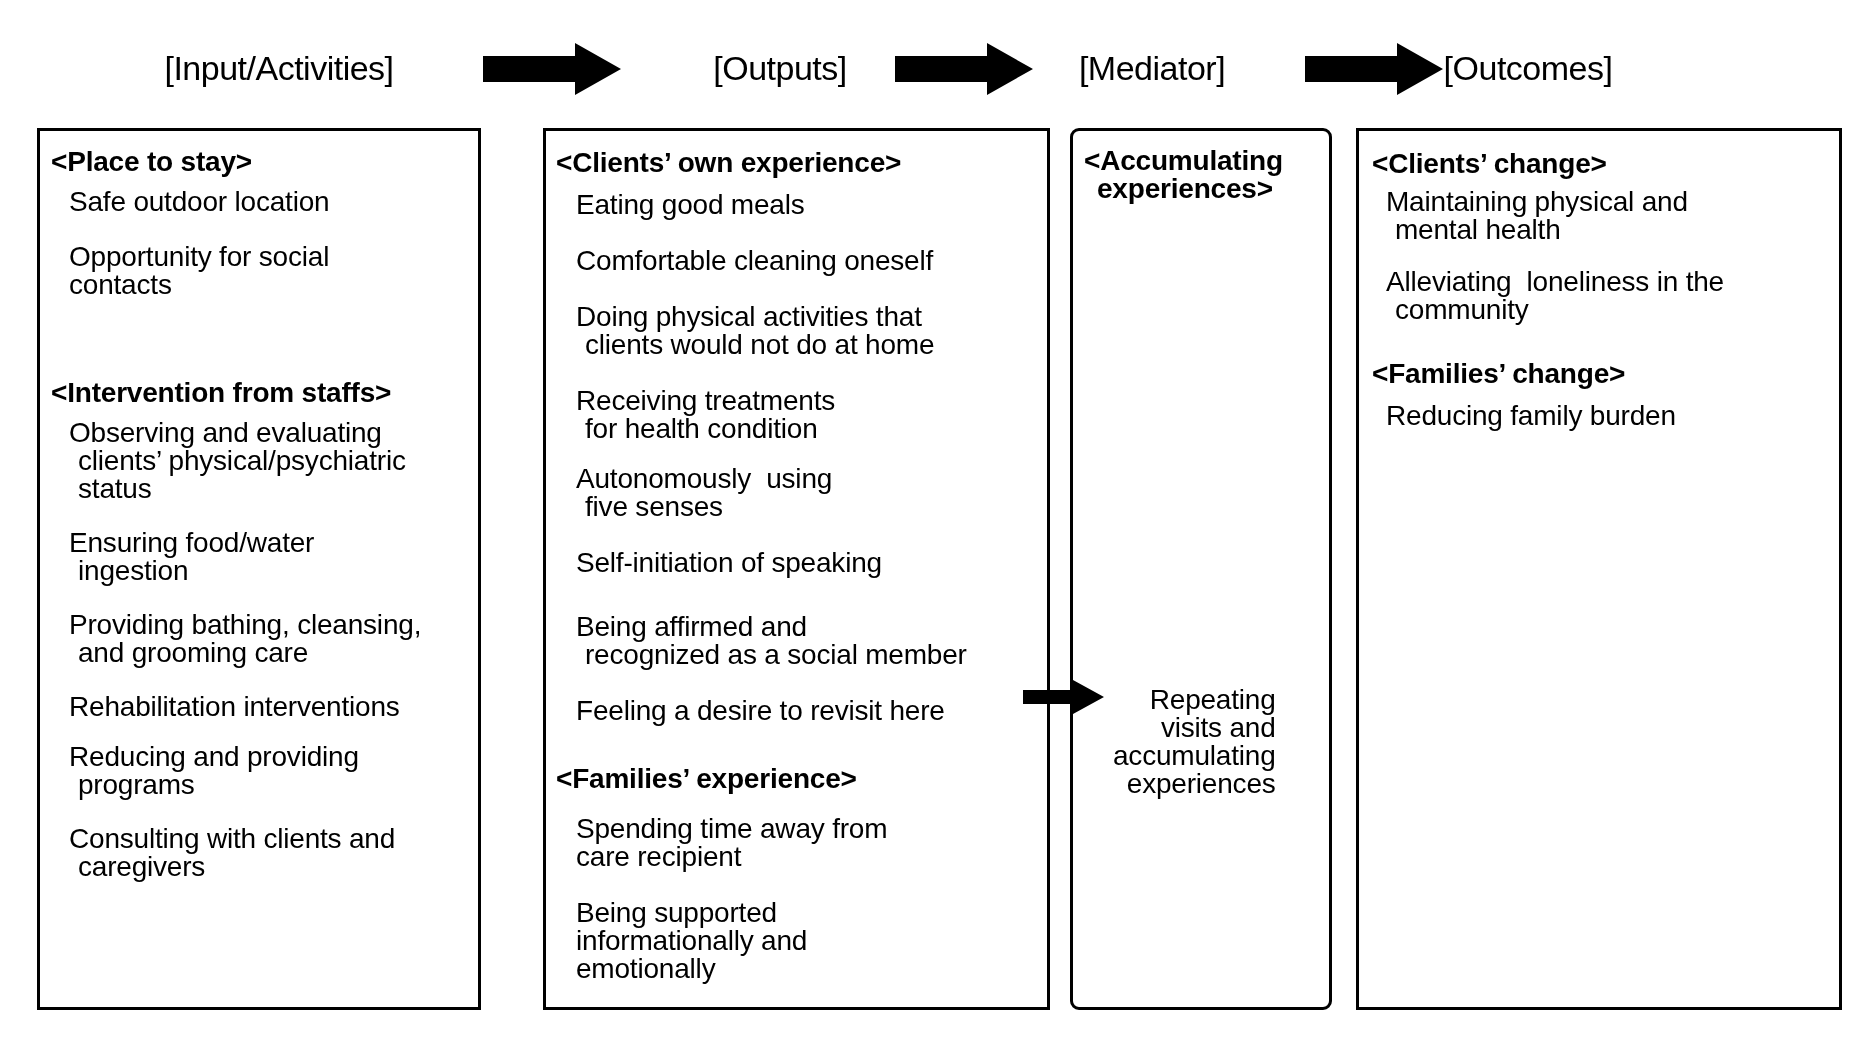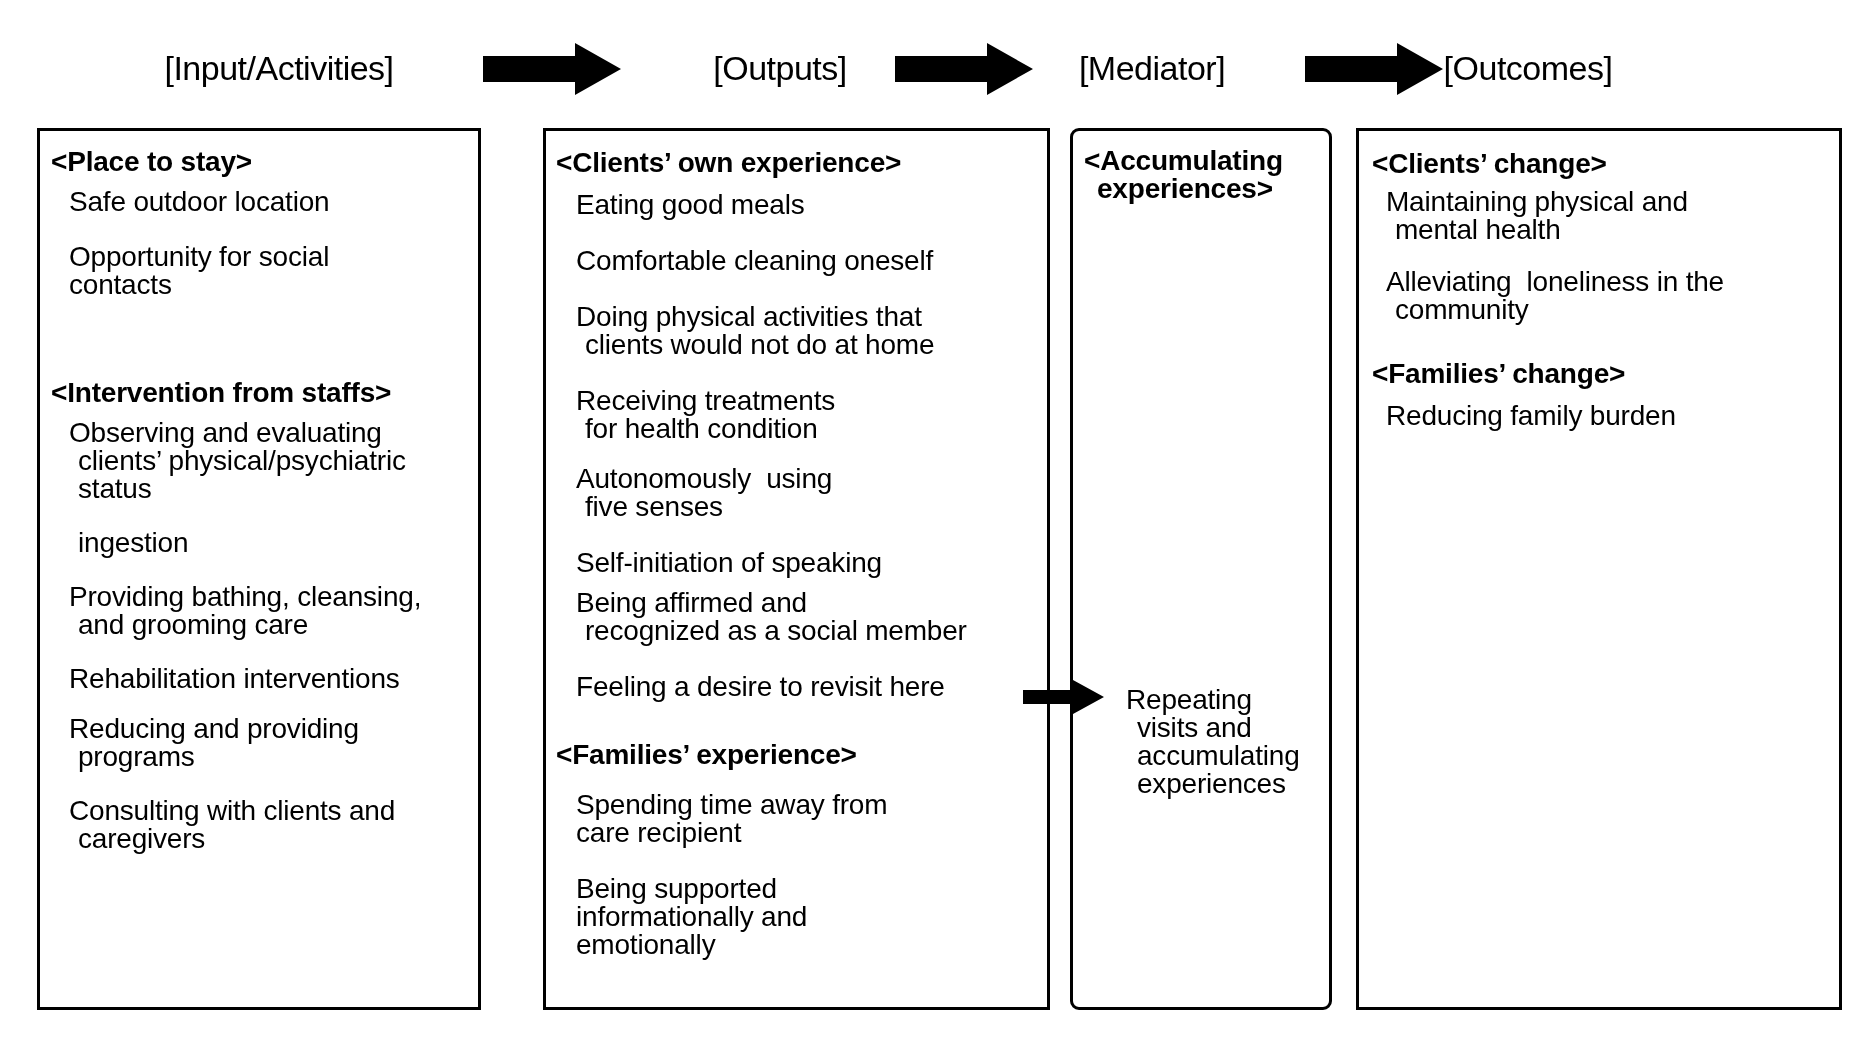--- a/index.html
+++ b/index.html
@@ -24,21 +24,21 @@
   #box-mediator { left:1070px; width:262px; padding:0 6px 0 11px;border-radius:9px; }
   #box-outcomes { left:1356px; width:486px; padding:0 8px 0 13px; }
   .title { font-weight:bold; font-size:28px; line-height:28px; white-space:pre; letter-spacing:-0.2px; }
   .line  { font-size:28px; line-height:28px; white-space:pre; letter-spacing:-0.2px; }
   .cont  { margin-left:9px; }
   .cont.flush { margin-left:0; }
   .items { padding-left:18px; }
   #box-outputs .items { padding-left:20px; }
   #box-outcomes .items { padding-left:14px; }
   .note {
-    position:absolute; top:555px; left:53px;
+    position:absolute; top:555px; left:29px;text-align:right;
   }
   .note .line { line-height:28px; }
   .note .cont { margin-left:11px; }
   #revisit-arrow { position:absolute; left:1023px; top:680px; width:81px; height:34px; z-index:5; }
   svg { display:block; }
 </style>
 </head>
 <body>
 
 <div id="page">
@@ -73,20 +73,21 @@
     </div>
     <div class="section">
       <div class="title" style="margin-top:80px">&lt;Intervention from staffs&gt;</div>
       <div class="items">
         <div class="item" style="margin-top:12px">
           <div class="line">Observing and evaluating</div>
           <div class="line cont">clients’ physical/psychiatric</div>
           <div class="line cont">status</div>
         </div>
         <div class="item" style="margin-top:26px">
+          <div class="line">Ensuring food/water</div>
           <div class="line cont">ingestion</div>
         </div>
         <div class="item" style="margin-top:26px">
           <div class="line">Providing bathing, cleansing,</div>
           <div class="line cont">and grooming care</div>
         </div>
         <div class="item" style="margin-top:26px">
           <div class="line">Rehabilitation interventions</div>
         </div>
         <div class="item" style="margin-top:22px">
@@ -119,21 +120,21 @@
           <div class="line">Receiving treatments</div>
           <div class="line cont">for health condition</div>
         </div>
         <div class="item" style="margin-top:22px">
           <div class="line">Autonomously  using</div>
           <div class="line cont">five senses</div>
         </div>
         <div class="item" style="margin-top:28px">
           <div class="line">Self-initiation of speaking</div>
         </div>
-        <div class="item" style="margin-top:12px">
+        <div class="item" style="margin-top:36px">
           <div class="line">Being affirmed and</div>
           <div class="line cont">recognized as a social member</div>
         </div>
         <div class="item" style="margin-top:28px">
           <div class="line">Feeling a desire to revisit here</div>
         </div>
       </div>
     </div>
     <div class="section">
       <div class="title" style="margin-top:40px">&lt;Families’ experience&gt;</div>

